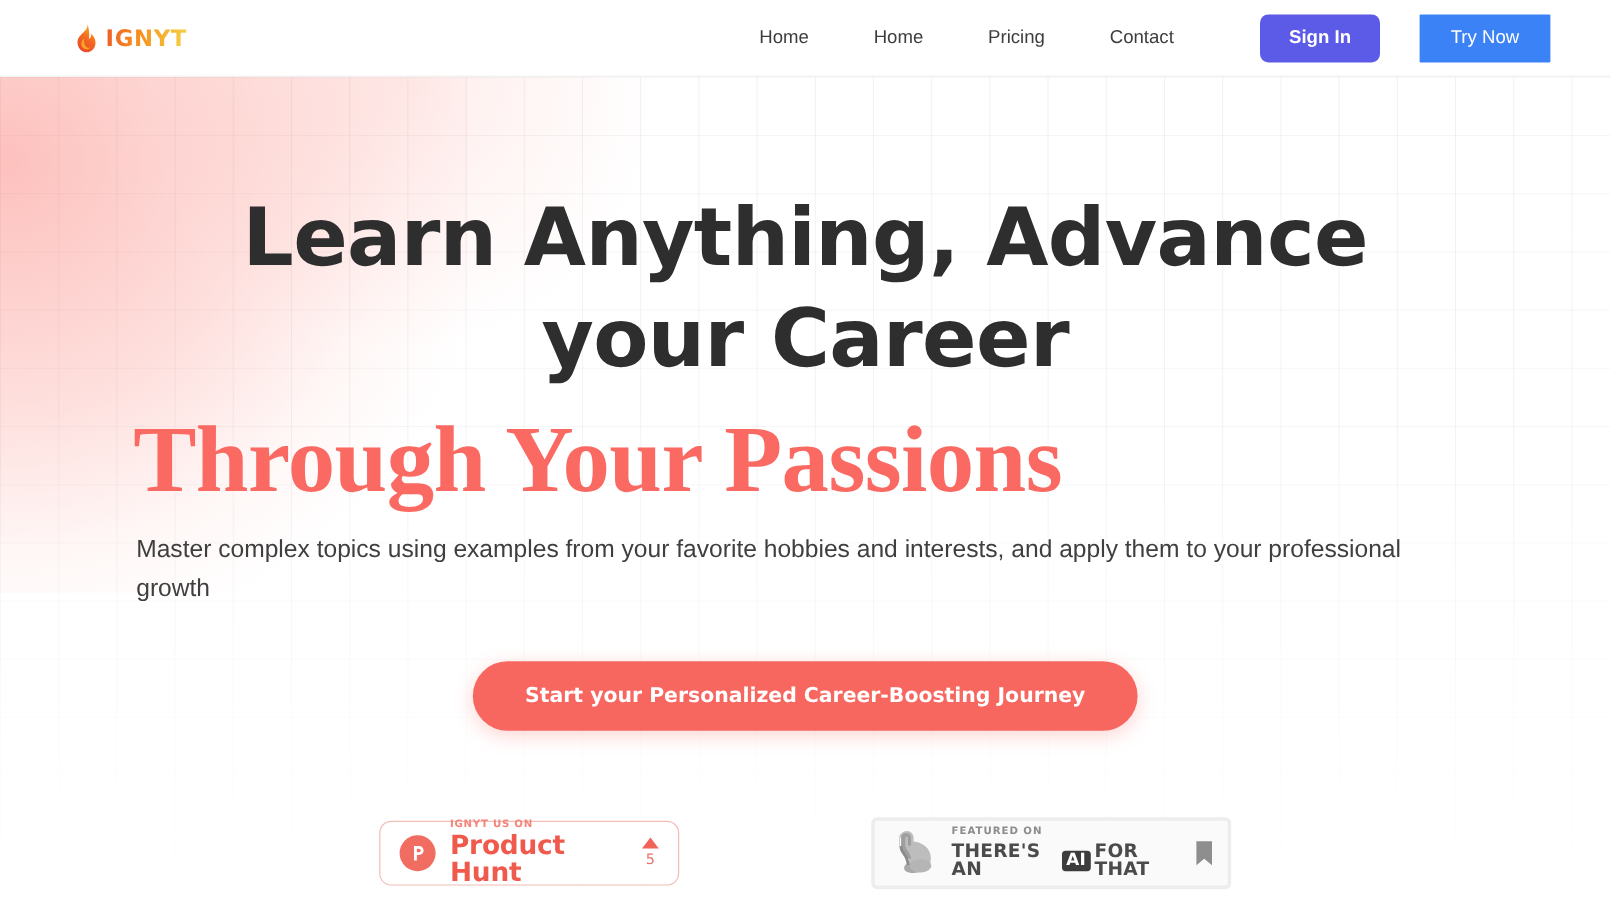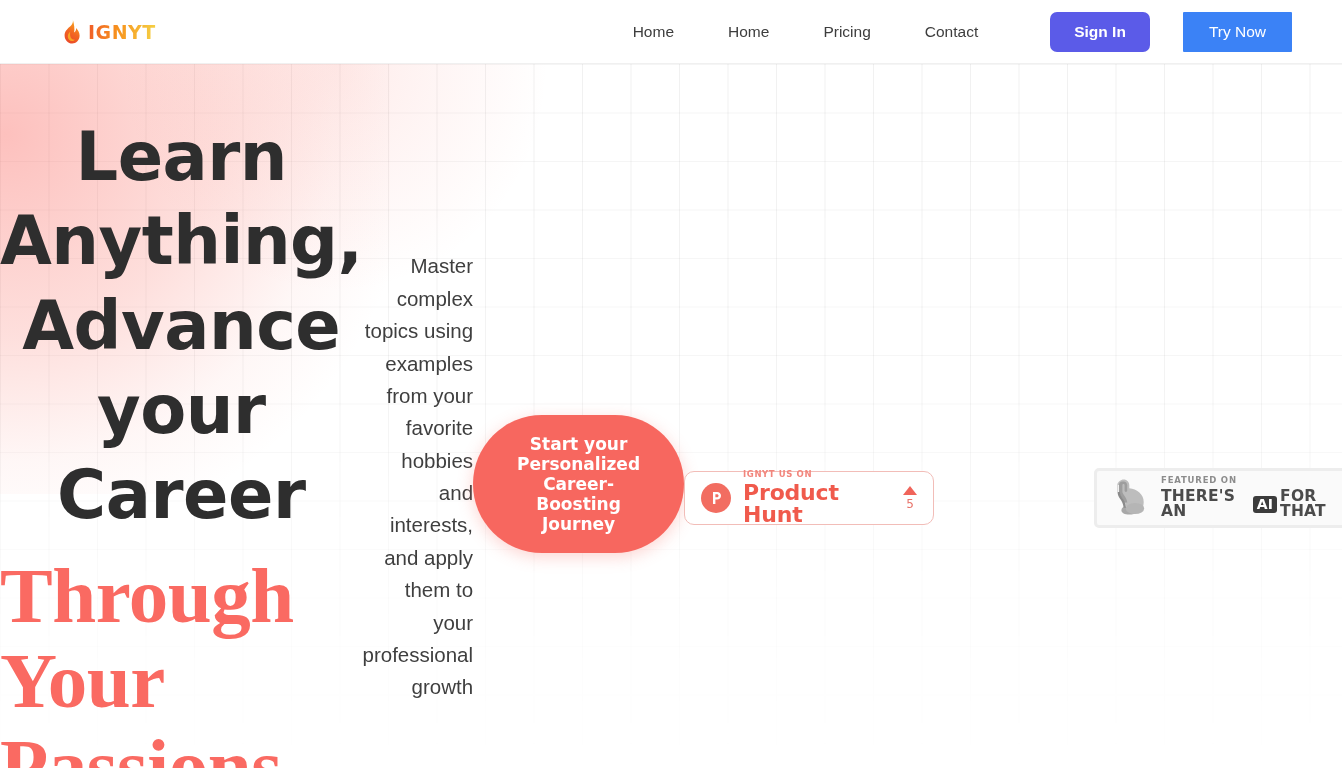--- a/index.html
+++ b/index.html
@@ -133,20 +133,21 @@
     background: radial-gradient(ellipse at 50% 40%, rgba(250,120,110,0.14) 0%, rgba(255,255,255,0) 70%);
     pointer-events: none;
   }
 
   .hero-inner {
     position: relative;
     z-index: 5;
     width: 100%;
     height: 100%;
     display: flex;
+    flex-direction: column;
     align-items: center;
     padding-top: 92px;
   }
 
   .hero-title {
     font-family: "DejaVu Sans", sans-serif;
     font-weight: bold;
     font-size: 67px;
     line-height: 1.26;
     color: #2E2E2E;
@@ -161,23 +162,23 @@
     font-weight: bold;
     font-size: 79px;
     line-height: 1.08;
     color: #FA6A62;
     letter-spacing: -0.5px;
     margin-top: 16px;
     text-align: left;
   }
 
   .hero-sub {
-    margin-top: 30px;
+    margin-top: 16px;
     max-width: 1115px;
-    text-align: right;
+    text-align: left;
     font-size: 20.5px;
     line-height: 1.58;
     color: #3f3f3f;
     font-family: "Liberation Sans", sans-serif;
   }
 
   .hero-cta {
     margin-top: 44px;
     background: #F7675F;
     color: #ffffff;

